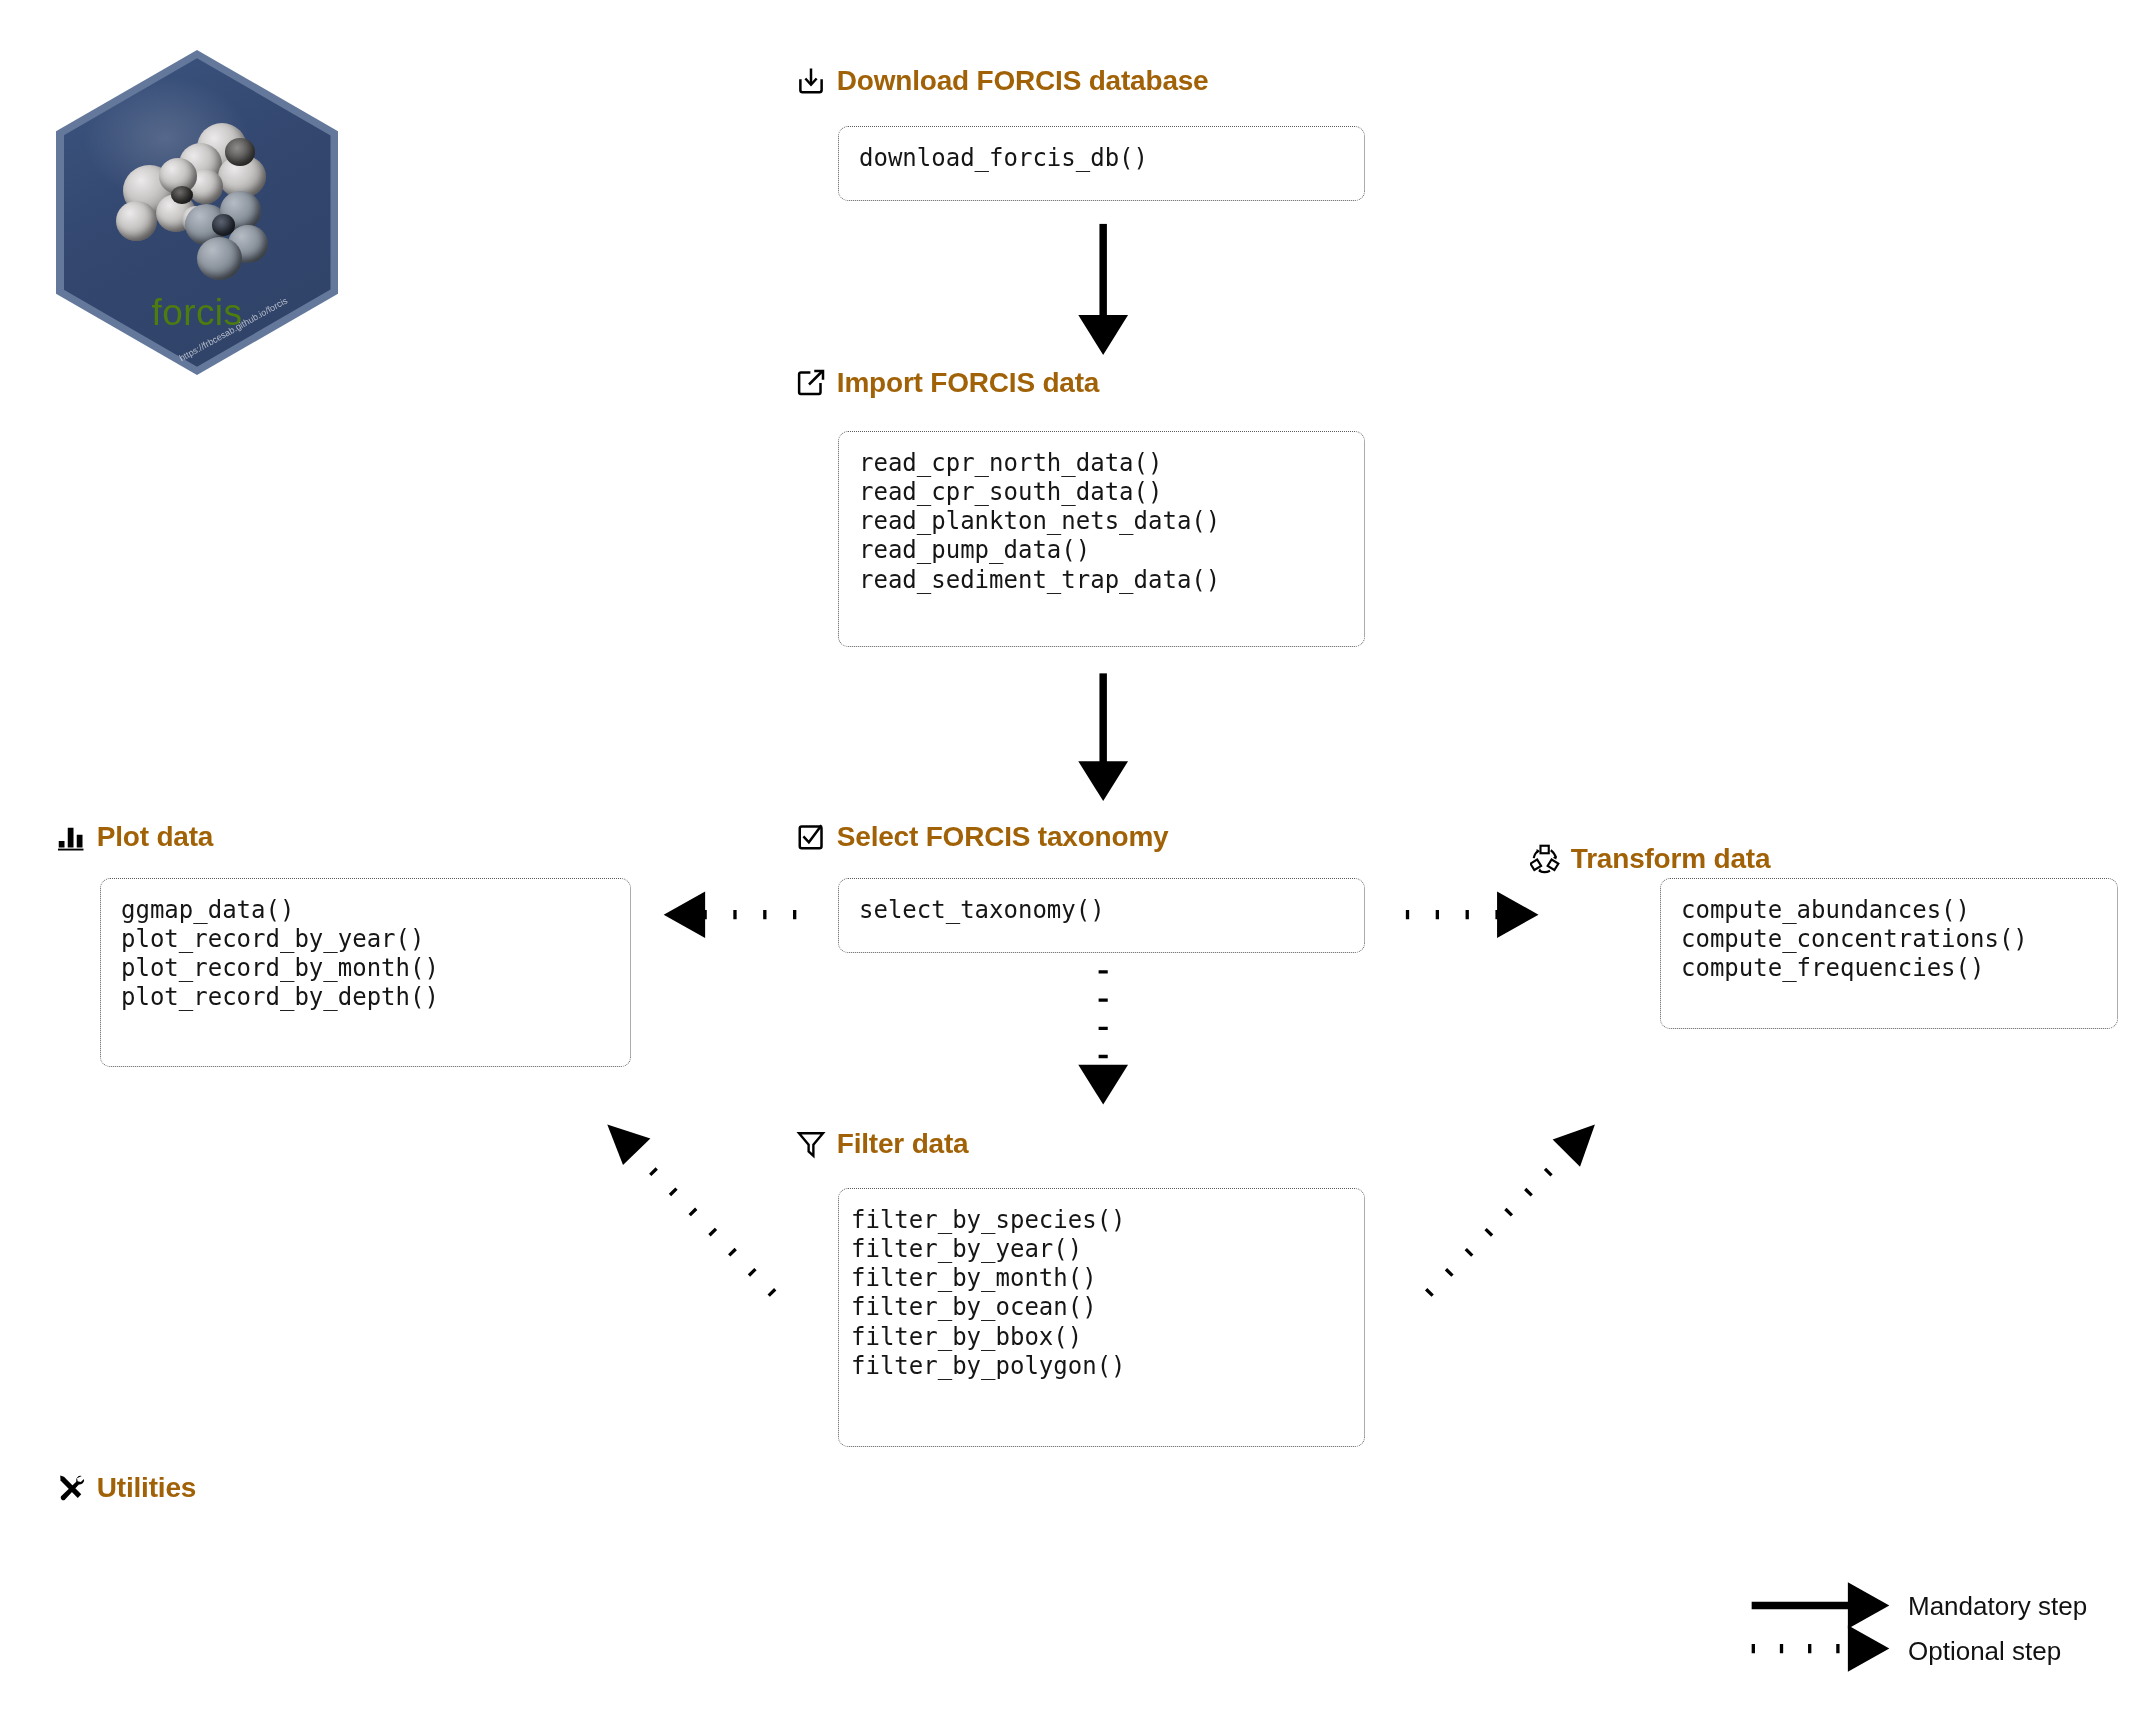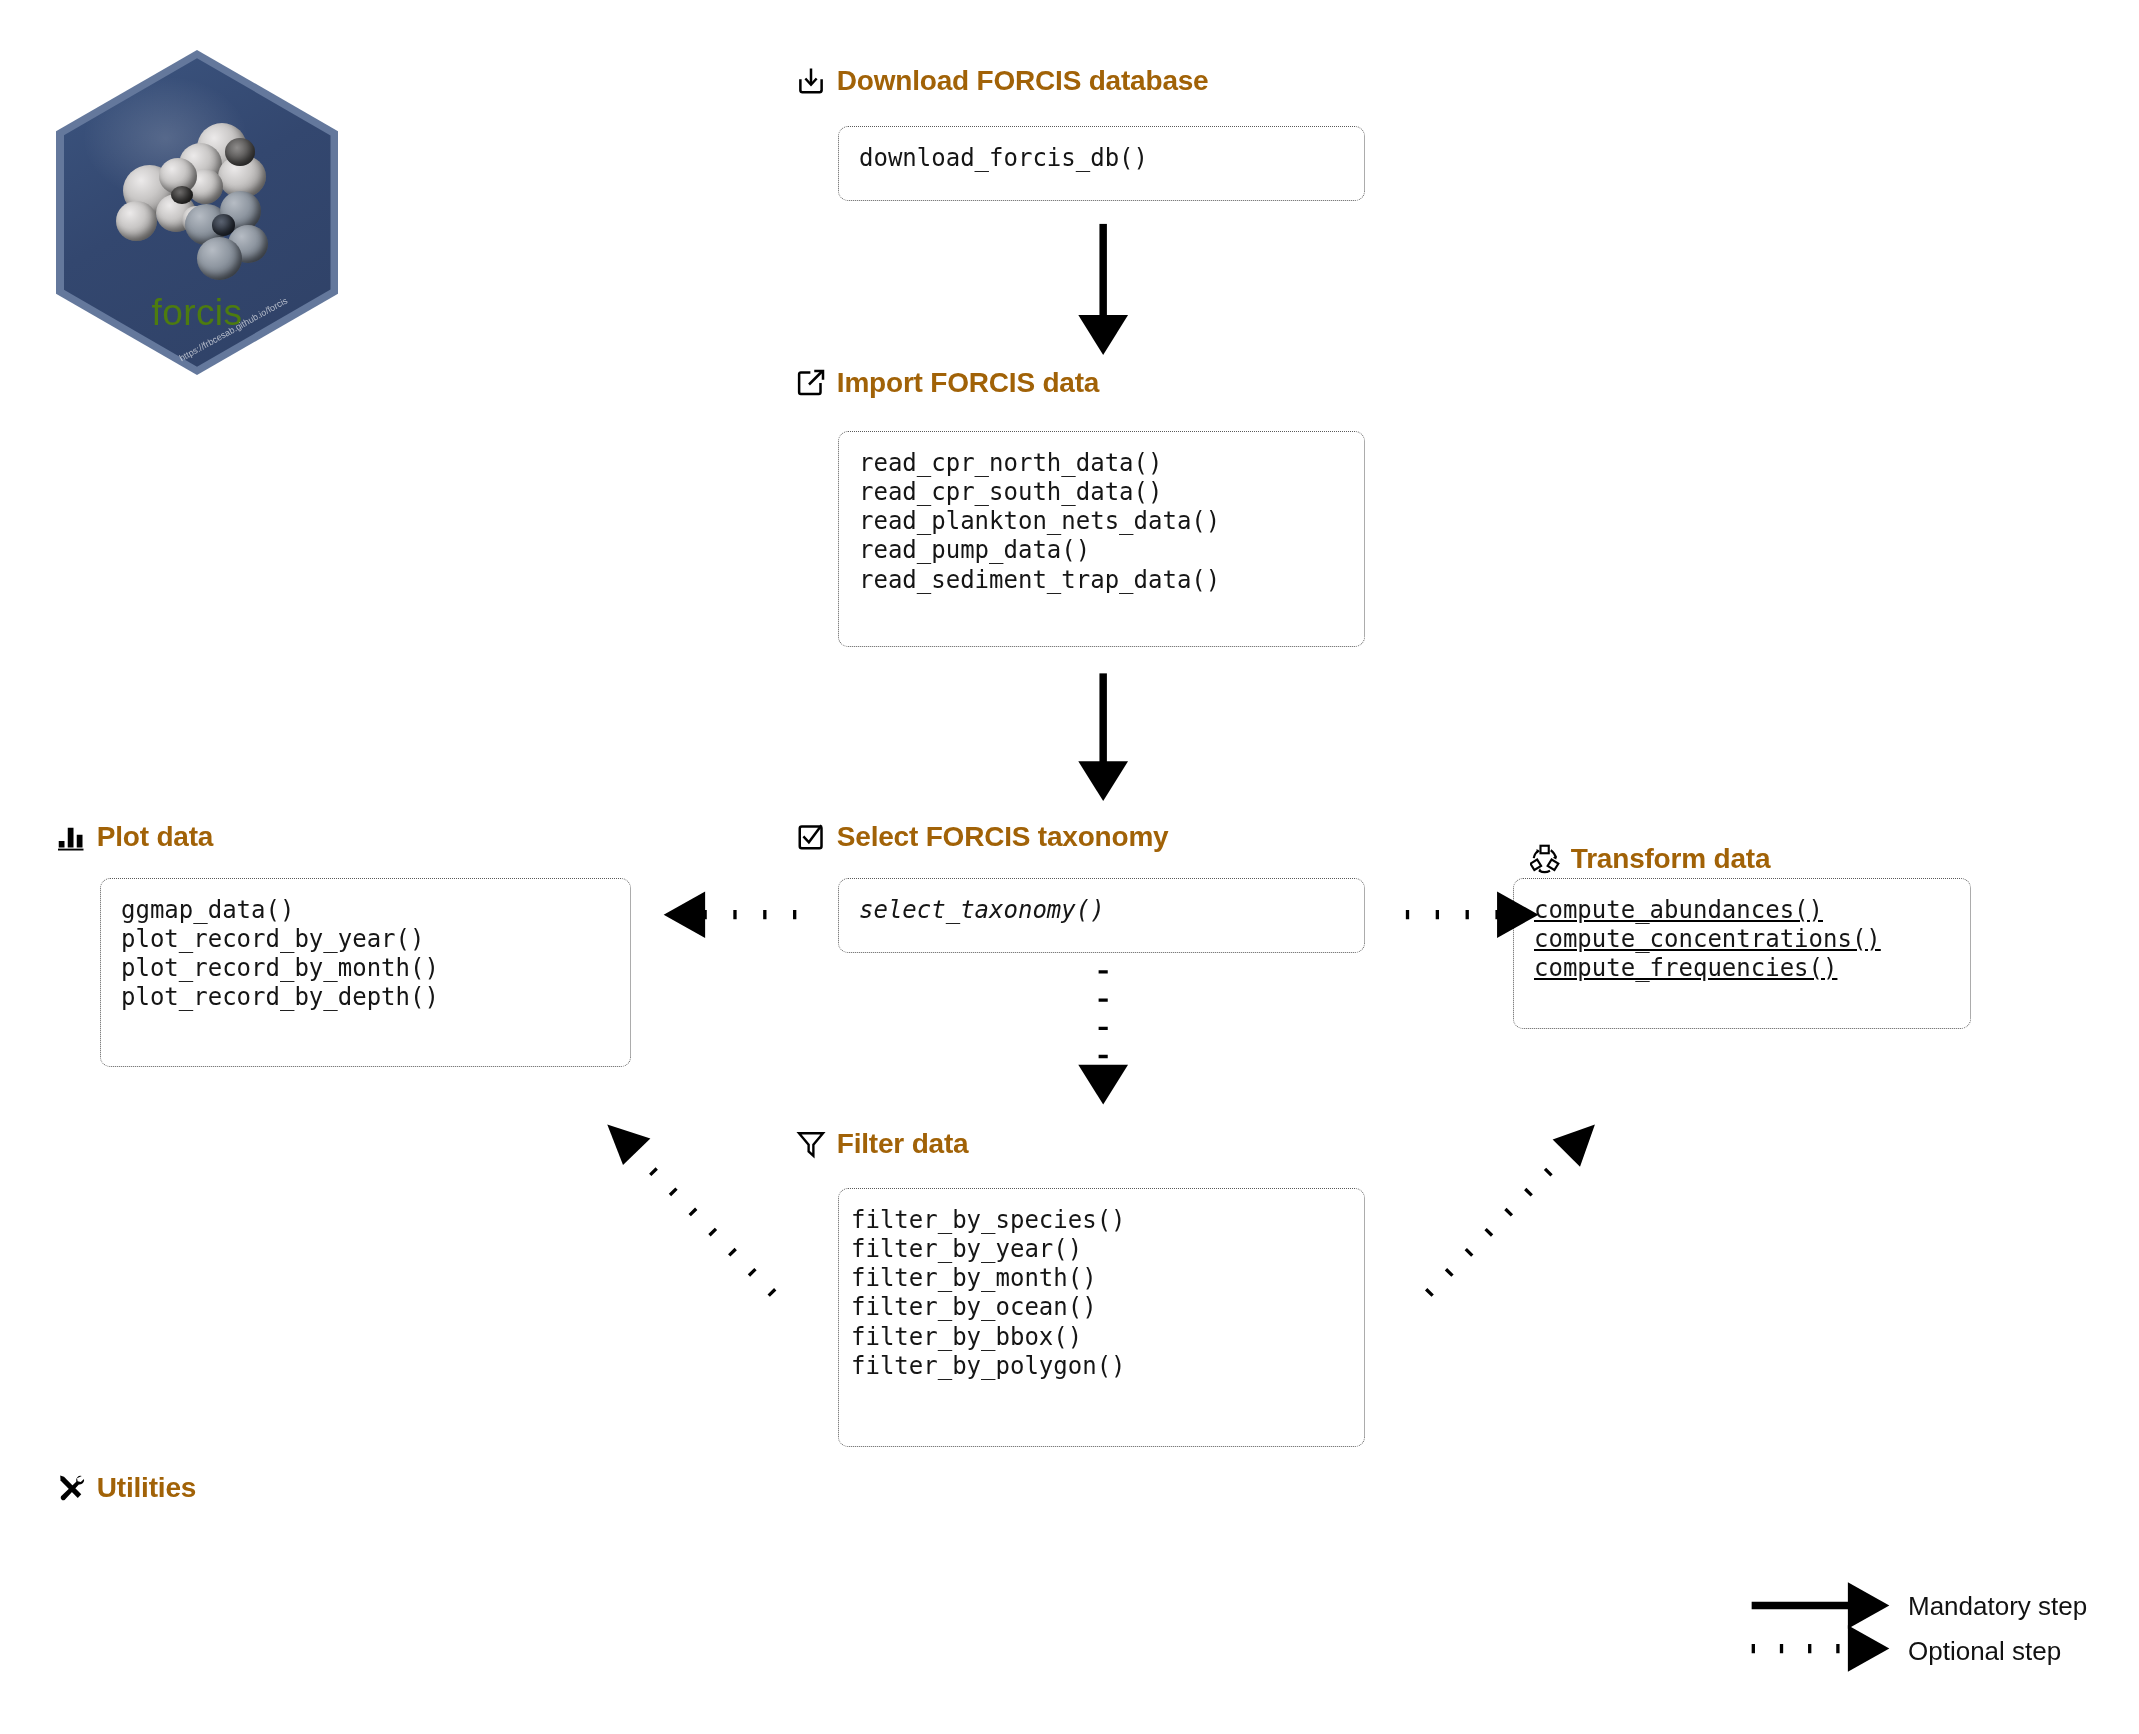--- a/index.html
+++ b/index.html
@@ -215,21 +215,21 @@
   </div>
 
   <div class="section-head" style="left:796px; top:821px;">
     <svg class="hicon" viewBox="0 0 24 24">
       <rect x="3" y="3.6" width="17.4" height="17.4" rx="1.6" stroke="#000" stroke-width="2" fill="none"></rect>
       <path d="M6.6 12.3 L10.3 16.2 L19.8 3.4" stroke="#000" stroke-width="2" fill="none" stroke-linecap="square"></path>
     </svg>
     <span class="title">Select FORCIS taxonomy</span>
   </div>
 
-  <div class="fnbox" style="left:838px; top:878px; width:527px; height:75px;font-style:italic;">
+  <div class="fnbox" style="left:838px; top:878px; width:527px; height:75px;">
     <div class="fn">select_taxonomy()</div>
   </div>
 
   <div class="section-head" style="left:56px; top:821px;">
     <svg class="hicon" viewBox="0 0 24 24">
       <rect x="2.2" y="15.2" width="4.6" height="5.2" fill="#000"></rect>
       <rect x="9.4" y="4.6" width="4.6" height="15.8" fill="#000"></rect>
       <rect x="16.6" y="10.2" width="4.6" height="10.2" fill="#000"></rect>
       <rect x="1.6" y="21.3" width="20.4" height="1.5" fill="#000"></rect>
     </svg>
@@ -251,21 +251,21 @@
       <path d="M16.6 5.0 A9.4 9.4 0 0 1 20.6 11.2" stroke="#000" stroke-width="1.7" fill="none"></path>
       <path d="M21.5 9.1 L21.0 12.3 L18.3 11.0 Z" fill="#000"></path>
       <path d="M16.0 21.4 A9.4 9.4 0 0 1 7.4 21.4" stroke="#000" stroke-width="1.7" fill="none"></path>
       <path d="M9.7 22.6 L6.6 21.8 L8.0 19.3 Z" fill="#000"></path>
       <path d="M3.0 11.3 A9.4 9.4 0 0 1 6.9 5.1" stroke="#000" stroke-width="1.7" fill="none"></path>
       <path d="M5.2 4.0 L7.9 5.7 L5.5 7.6 Z" fill="#000"></path>
     </svg>
     <span class="title">Transform data</span>
   </div>
 
-  <div class="fnbox" style="left:1513px; top:878px; width:458px; height:151px;text-decoration:underline;">
+  <div class="fnbox" style="left:1660px; top:878px; width:458px; height:151px;">
     <div class="fn">compute_abundances()</div>
     <div class="fn">compute_concentrations()</div>
     <div class="fn">compute_frequencies()</div>
   </div>
 
   <div class="section-head" style="left:796px; top:1128px;">
     <svg class="hicon" viewBox="0 0 24 24">
       <path d="M2.4 3.4 L21.6 3.4 L13.9 12.6 L13.9 21.4 L10.1 17.9 L10.1 12.6 Z" stroke="#000" stroke-width="1.9" fill="none" stroke-linejoin="miter"></path>
     </svg>
     <span class="title">Filter data</span>

